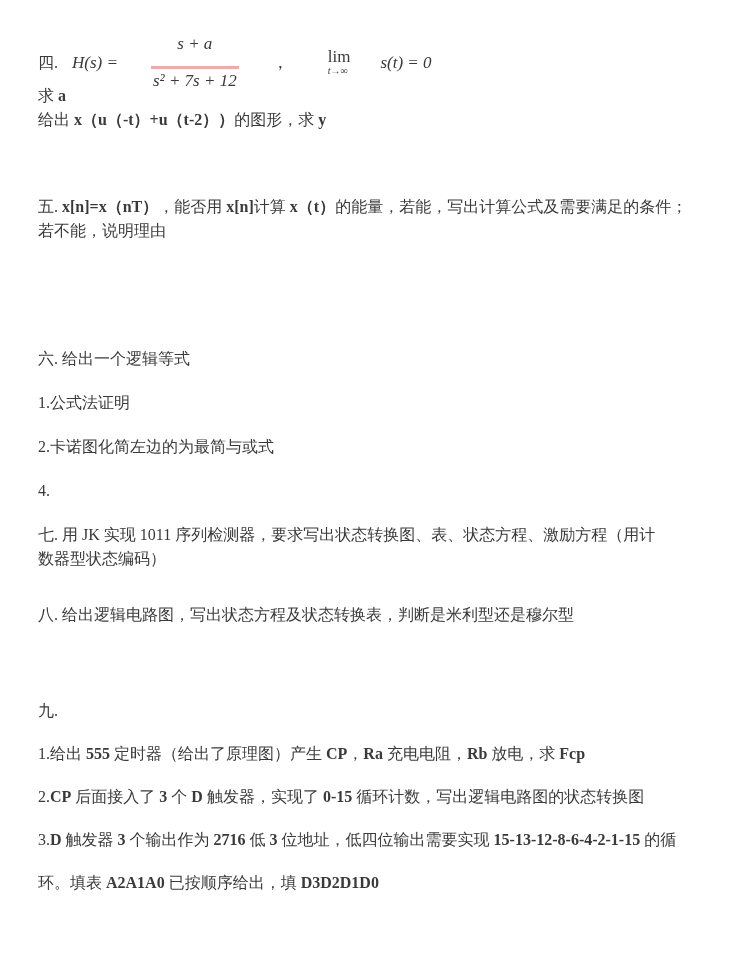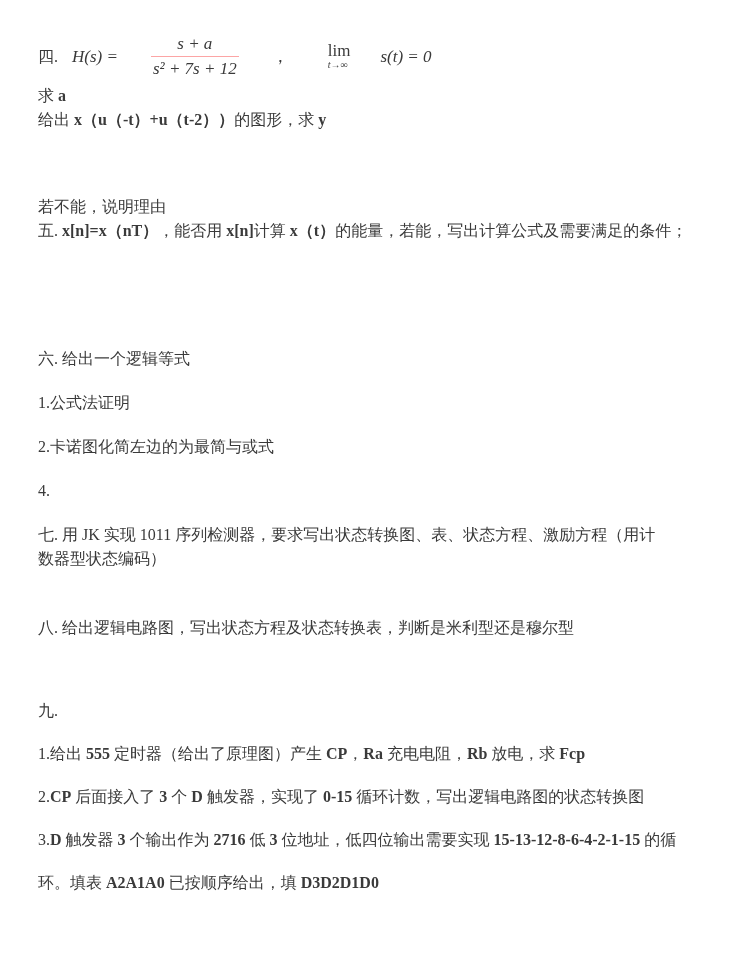--- a/index.html
+++ b/index.html
@@ -14,21 +14,21 @@
   }
   .block{position:absolute;left:38px;width:672px;line-height:24px;}
   .bold{font-weight:bold;}
   .line{display:block;}
   
   .formula-row{display:flex;align-items:center;}
   .marker{margin-right:14px;white-space:pre;}
   .math{display:flex;align-items:center;font-size:17px;gap:25px;}
   .it{font-style:italic;}
   .frac{display:inline-block;text-align:center;margin:0 8px;line-height:1.3;}
-  .frac .num{display:block;border-bottom:1px solid #fca5a5;padding:0 10px 1px 10px;}
+  .frac .num{display:block;border-bottom:3px solid #fca5a5;padding:0 10px 11px 10px;}
   .frac .den{display:block;padding:1px 2px 0 2px;}
   .sep{font-style:normal;margin-right:14px;}
   .lim{display:inline-flex;flex-direction:column;line-height:1.05;margin-right:3px;}
   .lim .limword{font-style:normal;}
   .lim .limsub{font-size:10px;}
   .tail{margin-left:2px;}
   .nine-block .line, .six-block .line{white-space:pre-wrap;margin-top:20px;}
 </style>
 </head>
 <body>
@@ -51,37 +51,37 @@
       <span class="it tail">s(t) = 0</span>
     </span>
   </div>
 
   <div class="block" style="top:84px;">
     <span class="line"><span>求 </span><span class="bold">a</span></span>
     <span class="line"><span>给出 </span><span class="bold">x（u（-t）+u（t-2））</span><span>的图形，求 </span><span class="bold">y</span></span>
   </div>
 
   <div class="block" style="top:195px;">
+    <span class="line"><span>五. </span><span class="bold">x[n]=x（nT）</span><span>，能否用 </span><span class="bold">x[n]</span><span>计算 </span><span class="bold">x（t）</span><span>的能量，若能，写出计算公式及需要满足的条件；</span></span>
     <span class="line"><span>若不能，说明理由</span></span>
-    <span class="line"><span>五. </span><span class="bold">x[n]=x（nT）</span><span>，能否用 </span><span class="bold">x[n]</span><span>计算 </span><span class="bold">x（t）</span><span>的能量，若能，写出计算公式及需要满足的条件；</span></span>
   </div>
 
   <div class="block six-block" style="top:327px;">
     <span class="line">六. 给出一个逻辑等式</span>
     <span class="line">1.公式法证明</span>
     <span class="line">2.卡诺图化简左边的为最简与或式</span>
     <span class="line">4.</span>
   </div>
 
   <div class="block" style="top:523px;">
     <span class="line">七. 用 JK 实现 1011 序列检测器，要求写出状态转换图、表、状态方程、激励方程（用计</span>
     <span class="line">数器型状态编码）</span>
   </div>
 
-  <div class="block" style="top:616px;">
+  <div class="block" style="top:603px;">
     <span class="line">八. 给出逻辑电路图，写出状态方程及状态转换表，判断是米利型还是穆尔型</span>
   </div>
 
   <div class="block nine-block" style="top:679px;line-height:23px;">
     <span class="line">九.</span>
     <span class="line"><span>1.给出 </span><span class="bold">555</span><span> 定时器（给出了原理图）产生 </span><span class="bold">CP</span><span>，</span><span class="bold">Ra</span><span> 充电电阻，</span><span class="bold">Rb</span><span> 放电，求 </span><span class="bold">Fcp</span></span>
     <span class="line"><span>2.</span><span class="bold">CP</span><span> 后面接入了 </span><span class="bold">3</span><span> 个 </span><span class="bold">D</span><span> 触发器，实现了 </span><span class="bold">0-15</span><span> 循环计数，写出逻辑电路图的状态转换图</span></span>
     <span class="line"><span>3.</span><span class="bold">D</span><span> 触发器 </span><span class="bold">3</span><span> 个输出作为 </span><span class="bold">2716</span><span> 低 </span><span class="bold">3</span><span> 位地址，低四位输出需要实现 </span><span class="bold">15-13-12-8-6-4-2-1-15</span><span> 的循</span></span>
     <span class="line"><span>环。填表 </span><span class="bold">A2A1A0</span><span> 已按顺序给出，填 </span><span class="bold">D3D2D1D0</span></span>
   </div>

